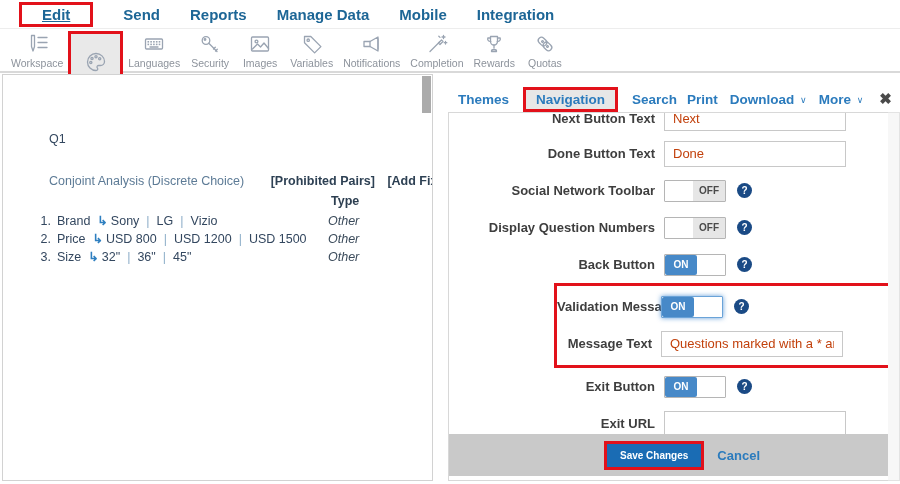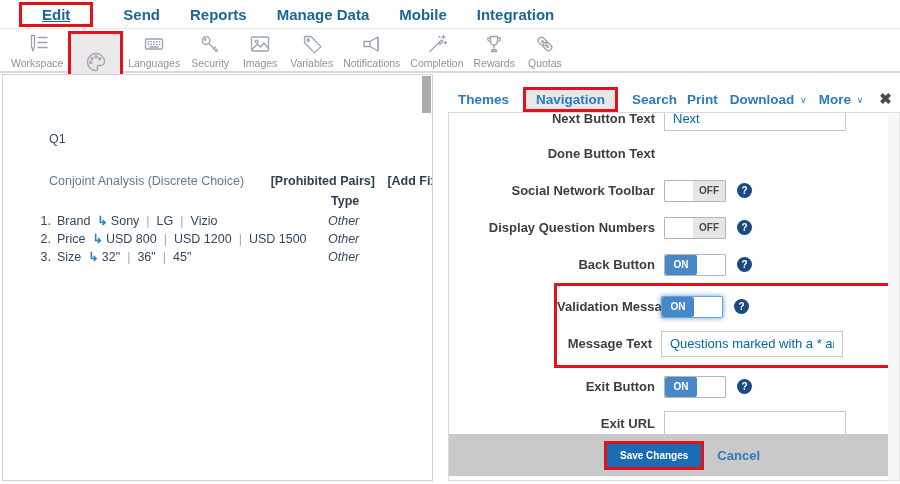--- a/index.html
+++ b/index.html
@@ -64,21 +64,21 @@
     border:1px solid #d8d8d8; background:#fff; }
   .rp-track { position:absolute; top:26px; right:0; width:12px; bottom:0;
     background:#f7f7f7; border:1px solid #e3e3e3; border-left:none; }
 
   .rp-rows { position:absolute; top:0; left:0; right:0; bottom:46px; overflow:hidden; }
   .prow { display:flex; align-items:center; height:37px; }
   .prow.first { margin-top:-12px; height:34px; }
   .plabel { width:215px; text-align:right; padding-right:9px; font-size:13px;
     font-weight:700; color:#3e3e3e; white-space:nowrap; }
   .pinput { width:182px; height:26px; border:1px solid #c8c8c8; font-size:13px;
-    color:#0369a1; padding:0 8px; font-family:"Liberation Sans", sans-serif; outline:none; }
+    color:#c2410c; padding:0 8px; font-family:"Liberation Sans", sans-serif; outline:none; }
 
   .toggle { display:flex; width:62px; height:22px; border:1px solid #b5b5b5;
     border-radius:1px; overflow:hidden; background:#fff; cursor:pointer;
     font-size:10px; font-weight:700;justify-content:space-between; }
   .thalf { display:flex; align-items:center; justify-content:center; }
   .toggle.off .t-pad { width:28px; background:#fff; }
   .toggle.off .t-lab { flex:1; background:#e6e6e6; color:#4a4a4a; }
   .toggle.on .t-lab { width:32px; background:#4789c8; color:#fff; border-radius:2px; }
   .toggle.on .t-pad { flex:1; background:#fff; }
   .toggle.focus { border-color:#6aa3d8; box-shadow:0 0 5px rgba(70,140,210,.85); }
@@ -276,20 +276,21 @@
   <div class="rp-box">
     <div class="rp-rows">
 
       <div class="prow first">
         <span class="plabel">Next Button Text</span>
         <input class="pinput" type="text" value="Next" style="">
       </div>
 
       <div class="prow">
         <span class="plabel">Done Button Text</span>
+        <input class="pinput" type="text" value="Done" style="">
       </div>
 
       <div class="prow">
         <span class="plabel">Social Network Toolbar</span>
         <span class="toggle off">
             <span class="thalf t-pad"></span>
             <span class="thalf t-lab">OFF</span>
           </span>
         <span class="help">?</span>
       </div>

